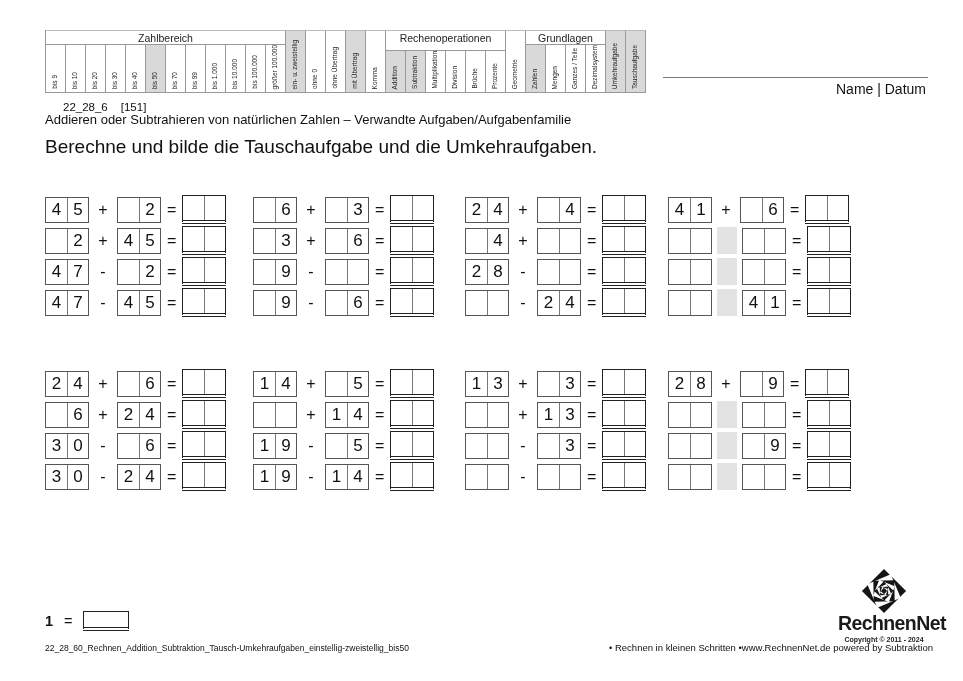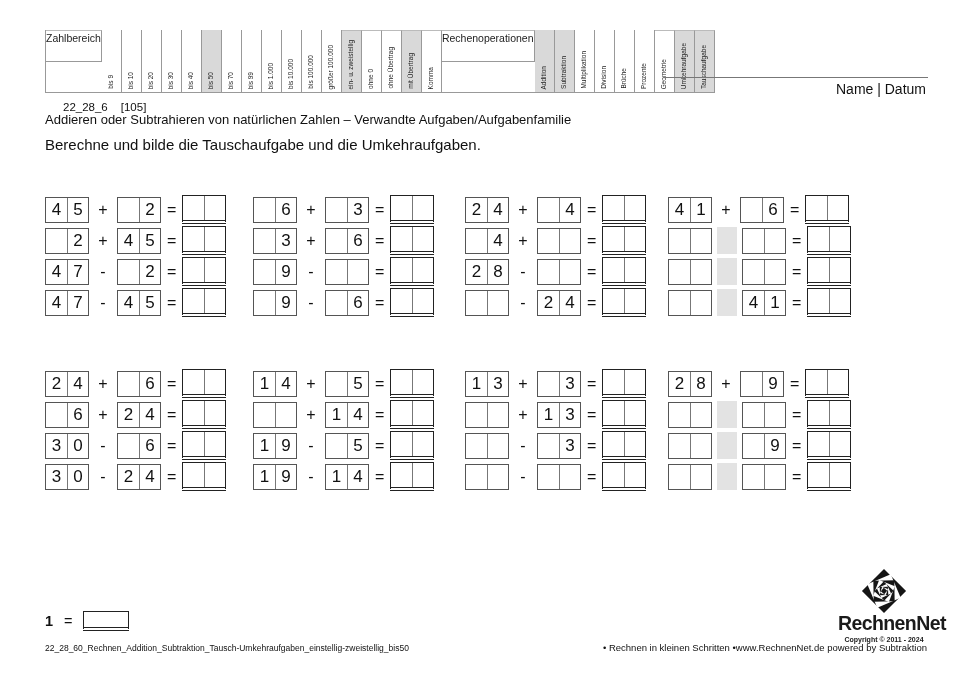--- a/index.html
+++ b/index.html
@@ -2,40 +2,40 @@
 <html><head>
 <meta charset="utf-8">
 <style>
   html,body{margin:0;padding:0;background:#fff;}
   body{position:relative;width:963px;height:681px;overflow:hidden;
        font-family:"Liberation Sans","DejaVu Sans",sans-serif;color:#111;}
 
   
   .header-table{position:absolute;left:45px;top:30px;height:62px;display:flex;
                 align-items:stretch;border-left:1px solid #999;border-bottom:1px solid #999;}
-  .seg-group{display:flex;flex-direction:row;}
+  .seg-group{display:flex;flex-direction:column;}
   .group-label{height:32px;line-height:15px;text-align:center;font-size:10.5px;color:#222;
                border-bottom:1px solid #999;border-right:1px solid #999;border-top:1px solid #bbb;
                box-sizing:border-box;white-space:nowrap;overflow:hidden;}
   .group-cols{display:flex;flex:1;}
   .vcell{width:20px;box-sizing:border-box;border-right:1px solid #999;background:#fff;
          display:flex;align-items:flex-end;justify-content:center;padding-bottom:3px;overflow:hidden;}
   .vcell.tall{border-top:1px solid #bbb;}
   .vcell.hl{background:#d9d9d9;}
   .vtext{writing-mode:vertical-rl;transform:rotate(180deg);font-size:6.5px;line-height:1;
          white-space:nowrap;color:#222;}
 
   
   .name-line{position:absolute;left:663px;top:77px;width:265px;border-top:1.4px solid #777;}
   .name-datum{position:absolute;left:663px;top:81px;width:263px;text-align:right;font-size:14px;}
 
   
   .code-line{position:absolute;left:45px;top:101px;display:flex;gap:13px;font-size:11.5px;white-space:nowrap;margin-left:18px;}
   .main-title{position:absolute;left:45px;top:112px;font-size:13px;font-weight:normal;white-space:nowrap;}
-  .instruction{position:absolute;left:45px;top:136px;font-size:15px;white-space:nowrap;}
+  .instruction{position:absolute;left:45px;top:136px;font-size:19px;white-space:nowrap;}
 
   
   .problem-block{position:absolute;left:45px;width:830px;height:132px;}
   #block1{top:194px;} #block2{top:368px;}
   .family{position:absolute;top:0;display:flex;flex-direction:column;}
   .prob-row{display:flex;align-items:center;gap:5px;height:31px;}
   .dbox{display:flex;box-sizing:border-box;height:26px;border:1.5px solid #555;background:#fff;}
   .dcell{width:21px;display:flex;align-items:center;justify-content:center;
          font-size:17px;color:#111;box-sizing:border-box;}
   .dcell + .dcell{border-left:1px solid #777;}
@@ -48,21 +48,21 @@
   .count-task{position:absolute;left:45px;top:611px;display:flex;align-items:center;font-size:14.5px;}
   .count-label{margin-right:28px;}
   .count-digit{font-weight:bold;margin-right:11px;}
   .count-eq{margin-right:10px;}
   .count-box{display:inline-block;width:44px;height:15px;border:1.4px solid #222;
              border-bottom:4px double #222;background:#fff;}
 
   
   .footer-left{position:absolute;left:45px;top:643px;font-size:8.5px;color:#111;white-space:nowrap;}
   .footer-right{position:absolute;left:615px;top:642px;width:312px;display:flex;
-                justify-content:flex-end;font-size:9.5px;white-space:nowrap;}
+                justify-content:center;font-size:9.5px;white-space:nowrap;}
 
   
   .logo{position:absolute;left:838px;top:568px;width:92px;text-align:center;}
   .logo svg{display:block;margin:0 auto;}
   .logo-name{font-size:19.5px;font-weight:bold;letter-spacing:-0.6px;line-height:1;color:#1a1a1a;}
   .logo-copy{font-size:7px;font-weight:bold;margin-top:2px;color:#1a1a1a;}
 </style>
 </head>
 <body>
 
@@ -142,34 +142,51 @@
           <span class="vtext">Brüche</span>
         </div>
         <div class="vcell">
           <span class="vtext">Prozente</span>
         </div>
       </div>
     </div>
     <div class="vcell tall">
       <span class="vtext">Geometrie</span>
     </div>
+    <div class="seg-group">
+      <div class="group-label">Grundlagen</div>
+      <div class="group-cols">
+        <div class="vcell hl">
+          <span class="vtext">Zahlen</span>
+        </div>
+        <div class="vcell">
+          <span class="vtext">Mengen</span>
+        </div>
+        <div class="vcell">
+          <span class="vtext">Ganzes / Teile</span>
+        </div>
+        <div class="vcell">
+          <span class="vtext">Dezimalsystem</span>
+        </div>
+      </div>
+    </div>
     <div class="vcell hl tall">
       <span class="vtext">Umkehraufgabe</span>
     </div>
     <div class="vcell hl tall">
       <span class="vtext">Tauschaufgabe</span>
     </div>
   </div>
 
 <div class="name-line"></div>
 <div class="name-datum">Name | Datum</div>
 
 <div class="code-line">
   <span>22_28_6</span>
-  <span>[105]</span>
+  <span>[151]</span>
 </div>
 <div class="main-title">Addieren oder Subtrahieren von natürlichen Zahlen – Verwandte Aufgaben/Aufgabenfamilie</div>
 <div class="instruction">Berechne und bilde die Tauschaufgabe und die Umkehraufgaben.</div>
 
 <div class="problem-block" id="block1">
     <div class="family" style="left: 0px;">
       <div class="prob-row">
         <div class="dbox">
           <span class="dcell">4</span>
           <span class="dcell">5</span>

